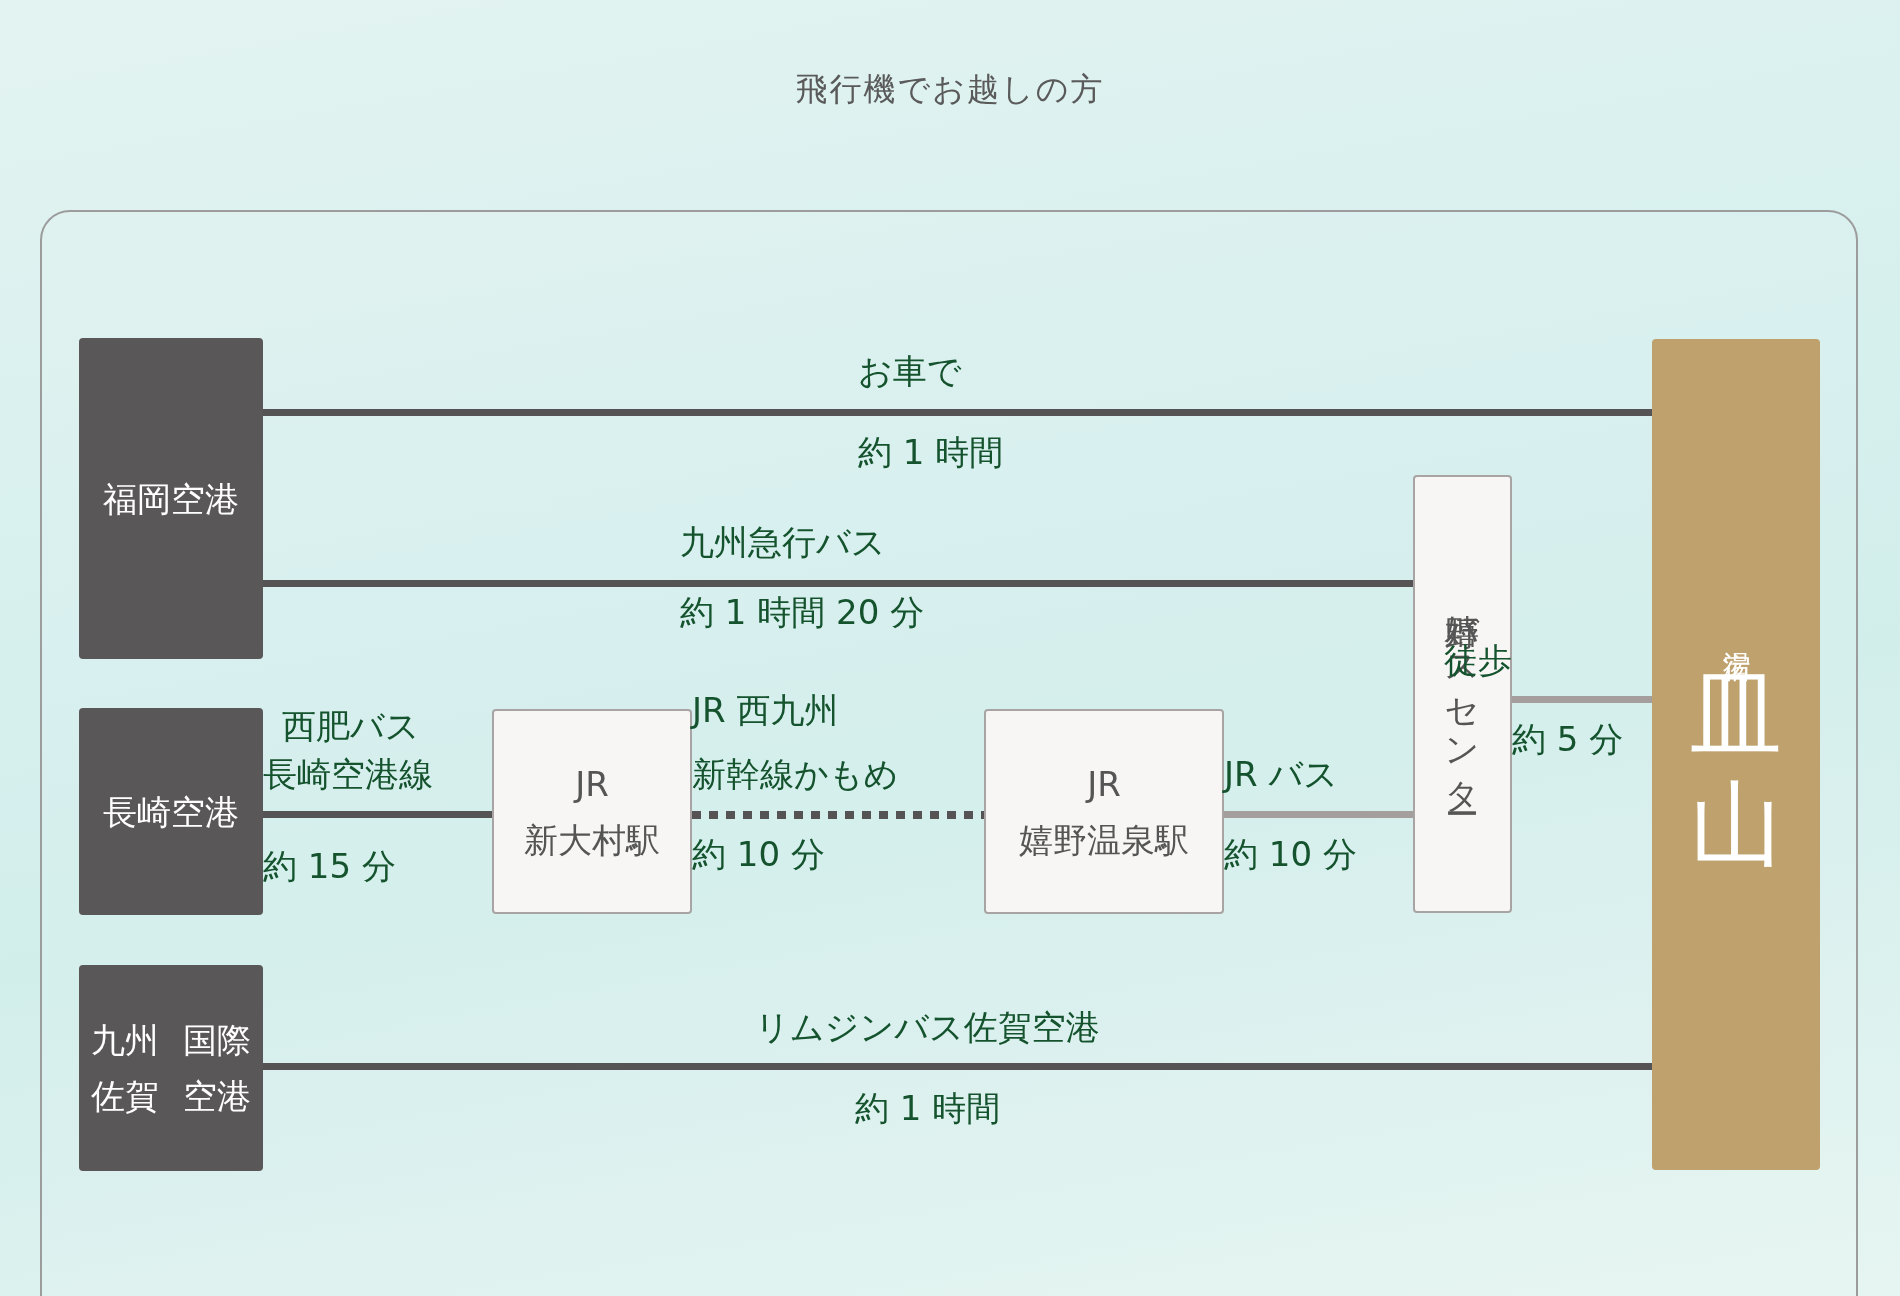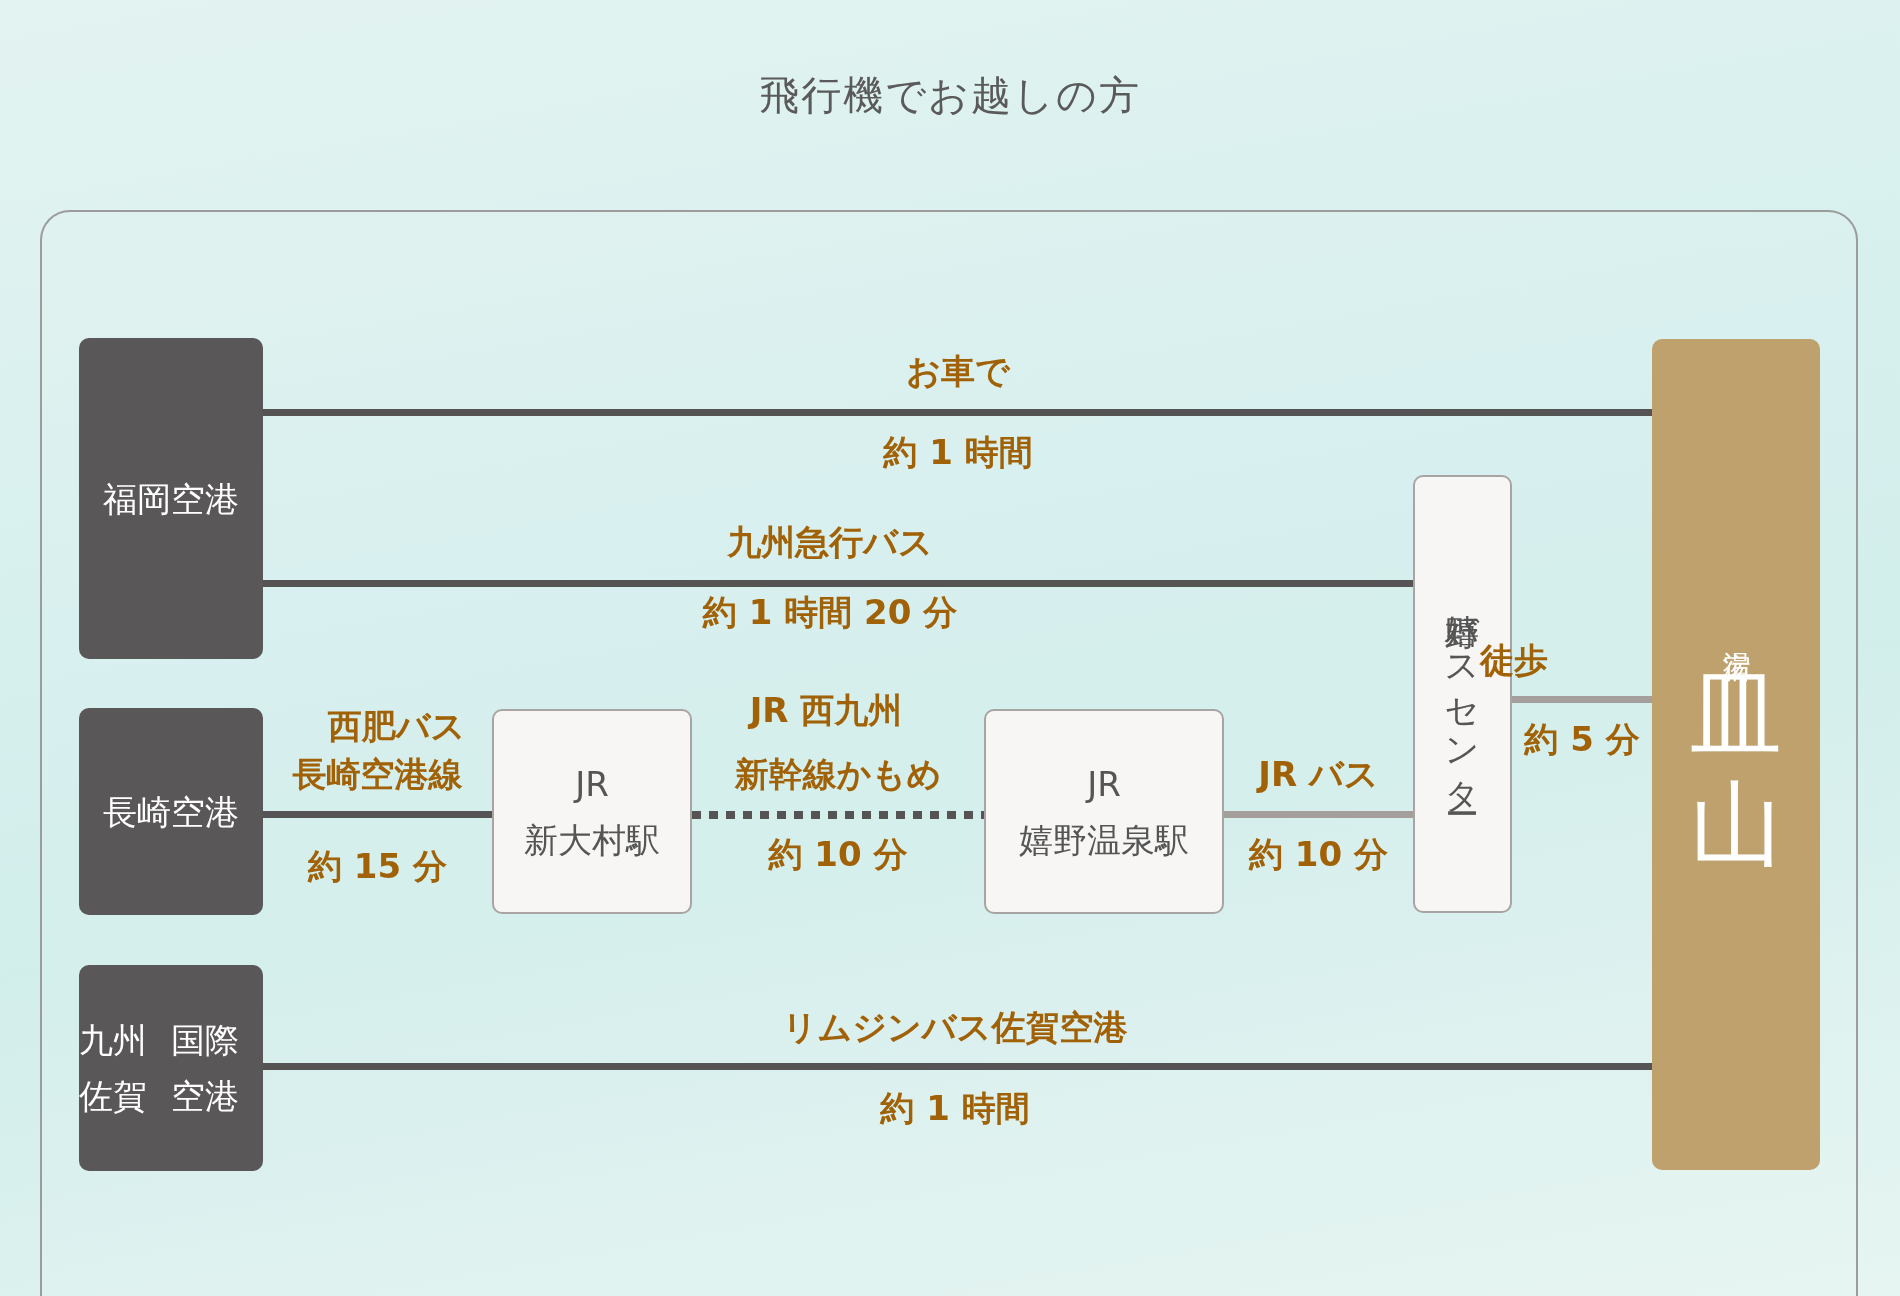--- a/index.html
+++ b/index.html
@@ -4,37 +4,37 @@
 <style>
   html, body { margin: 0; padding: 0; }
   body {
     width: 1900px; height: 1296px; position: relative; overflow: hidden;
     background: linear-gradient(170deg, #e3f3f1 0%, #d6f0ee 40%, #d2eeeb 60%, #e6f5f2 100%);
     font-family: "DejaVu Sans", "Liberation Sans", sans-serif;
     color: #555;
   }
   .title {
     position: absolute; left: 0; right: 0; top: 68px; text-align: center;
-    font-size: 40px; font-weight: 300; letter-spacing: 2px; color: #5a5a5a;
+    font-size: 32px; font-weight: 300; letter-spacing: 2px; color: #5a5a5a;
   }
   .panel {
     position: absolute; left: 40px; top: 210px; width: 1818px; height: 1120px;
     border: 2px solid #9c9c9c; border-radius: 30px; box-sizing: border-box;
     background: rgba(255,255,255,0.06);
   }
-  .node { position: absolute; box-sizing: border-box; border-radius: 10px;
-    display: flex; align-items: center; justify-content: center; }
+  .node { position: absolute; box-sizing: border-box; border-radius: 4px;
+    display: flex; align-items: center; justify-content: center; text-align: center; }
   .dark { background: #5a5758; color: #fff; font-size: 34px; line-height: 56px; }
   .light { background: #f7f6f5; border: 2px solid #a8a4a3; color: #555; font-size: 34px; line-height: 56px; }
   .gold { background: #bea16c; color: #fff; flex-direction: column; }
   .line { position: absolute; height: 7px; }
   .l-dark { background: #555354; }
   .l-gray { background: #a49e9c; }
   .l-dots { height: 8px; background: repeating-linear-gradient(90deg, #555354 0 9px, transparent 9px 17px); }
-  .lbl { position: absolute; font-size: 34px; color: #a16207; text-align: center; white-space: nowrap; line-height: 48px; font-weight: bold; }
+  .lbl { position: absolute; font-size: 34px; color: #14532d; text-align: left; white-space: nowrap; line-height: 48px; }
   .vtext { writing-mode: vertical-rl; text-orientation: upright; font-size: 34px; letter-spacing: 2px; color: #555; }
   .brand-small { writing-mode: vertical-rl; text-orientation: upright; font-size: 28px; line-height: 34px; color: #fff; margin-bottom: 30px; }
   .brand-big { font-family: "DejaVu Serif", serif; font-size: 92px; line-height: 110px; color: #fff; font-weight: 300; }
 </style>
 </head>
 <body>
 
 <div class="title">飛行機でお越しの方</div>
 
 <div class="panel"></div>

